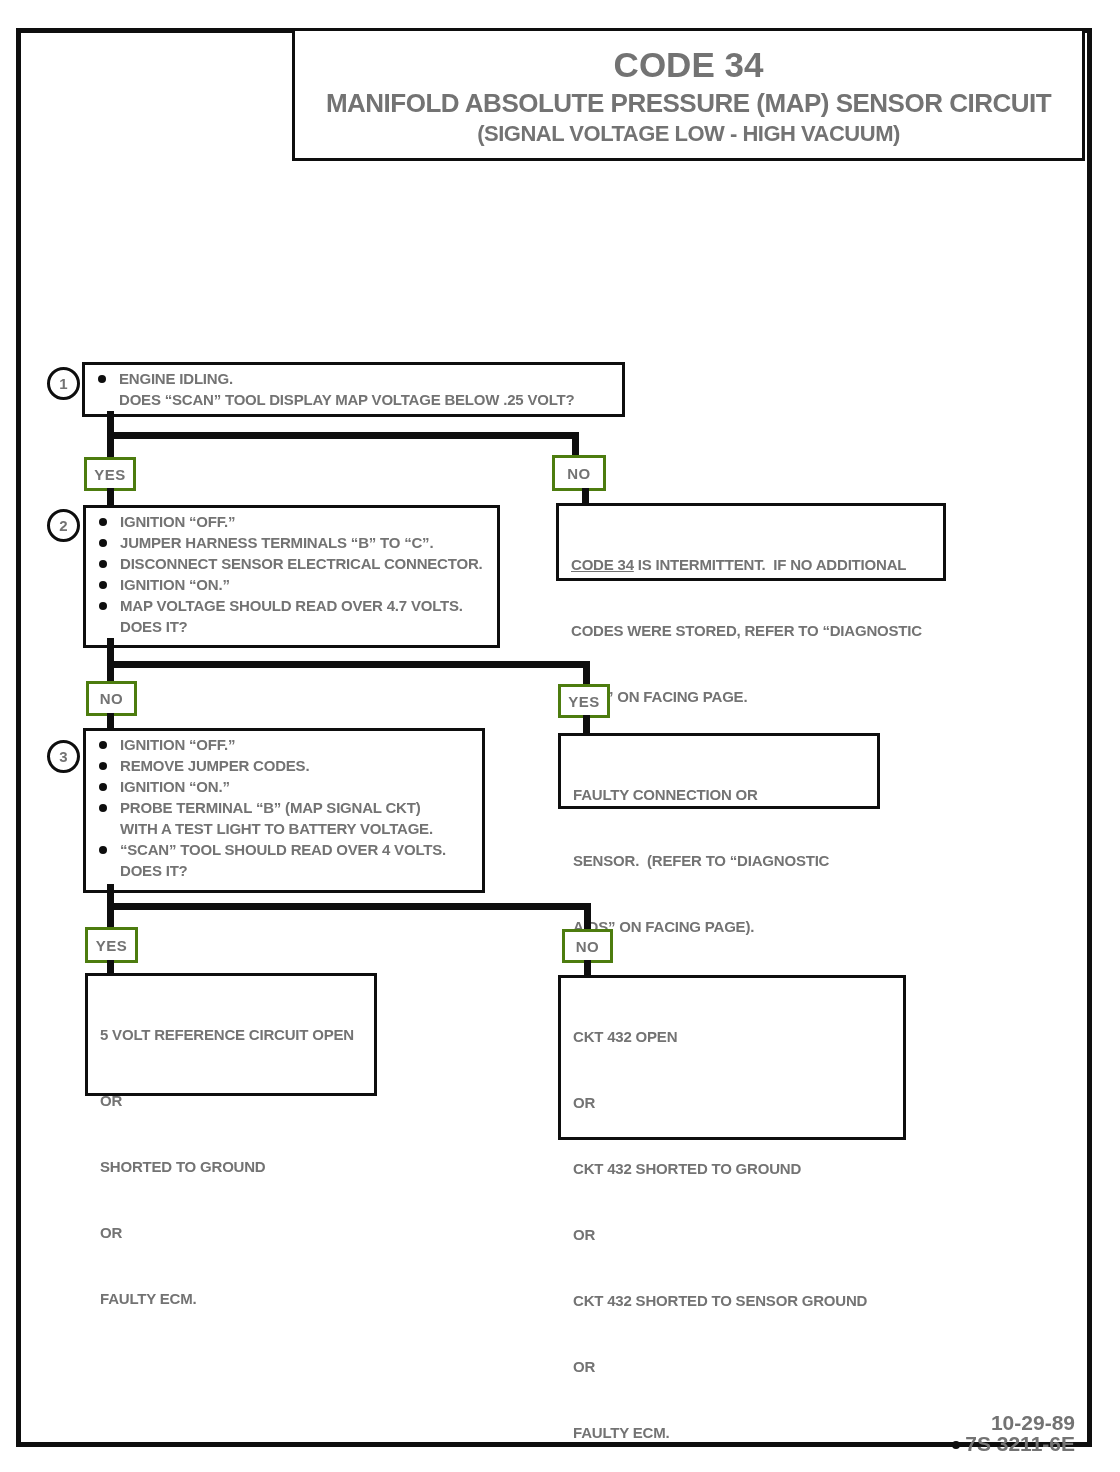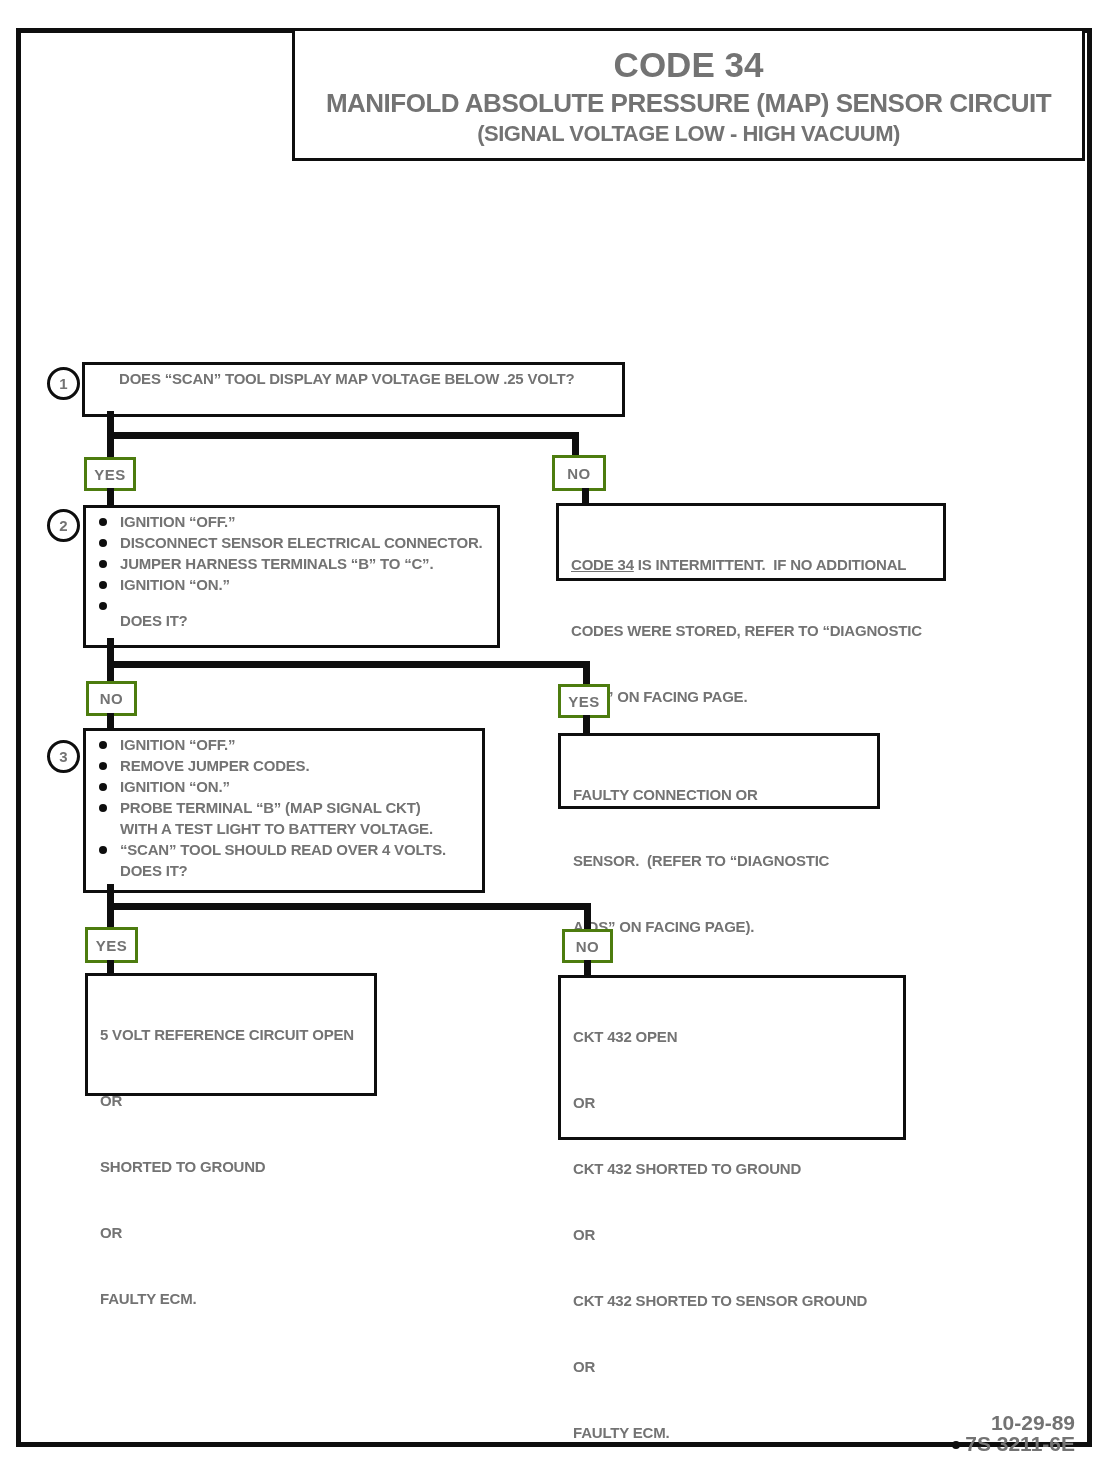--- a/index.html
+++ b/index.html
@@ -105,20 +105,24 @@
   <div class="title-box">
     <div class="t-code">CODE 34</div>
     <div class="t-l1">MANIFOLD ABSOLUTE PRESSURE (MAP) SENSOR CIRCUIT</div>
     <div class="t-l2">(SIGNAL VOLTAGE LOW - HIGH VACUUM)</div>
   </div>
 
   <div class="circle" style="left:47px; top:367px;">
     <span>1</span>
   </div>
   <div class="qbox" style="left:82px; top:362px; width:537px; height:46px;">
+    <div class="brow">
+      <span class="dot"></span>
+      <span class="btext">ENGINE IDLING.</span>
+    </div>
     <div class="brow cont">
       <span class="btext">DOES “SCAN” TOOL DISPLAY MAP VOLTAGE BELOW .25 VOLT?</span>
     </div>
   </div>
 
   <div class="conn" style="left:107px; top:411px; width:7px; height:47px;"></div>
   <div class="conn" style="left:107px; top:432px; width:472px; height:7px;"></div>
   <div class="conn" style="left:572px; top:432px; width:7px; height:24px;"></div>
 
   <div class="label-box" style="left:84px; top:457px; width:46px; height:28px;">
@@ -134,32 +138,33 @@
   <div class="circle" style="left:47px; top:509px;">
     <span>2</span>
   </div>
   <div class="qbox" style="left:83px; top:505px; width:411px; height:134px;">
     <div class="brow">
       <span class="dot"></span>
       <span class="btext">IGNITION “OFF.”</span>
     </div>
     <div class="brow">
       <span class="dot"></span>
+      <span class="btext">JUMPER HARNESS TERMINALS “B” TO “C”.</span>
+    </div>
+    <div class="brow">
+      <span class="dot"></span>
       <span class="btext">DISCONNECT SENSOR ELECTRICAL CONNECTOR.</span>
     </div>
     <div class="brow">
       <span class="dot"></span>
-      <span class="btext">JUMPER HARNESS TERMINALS “B” TO “C”.</span>
-    </div>
-    <div class="brow">
-      <span class="dot"></span>
       <span class="btext">IGNITION “ON.”</span>
     </div>
     <div class="brow">
       <span class="dot"></span>
+      <span class="btext">MAP VOLTAGE SHOULD READ OVER 4.7 VOLTS.</span>
     </div>
     <div class="brow cont">
       <span class="btext">DOES IT?</span>
     </div>
   </div>
 
   <div class="rbox" style="left:556px; top:503px; width:366px; height:68px;">
     <div><span class="u">CODE 34</span><span style="white-space:pre-wrap;"> IS INTERMITTENT.  IF NO ADDITIONAL</span></div>
     <div>CODES WERE STORED, REFER TO “DIAGNOSTIC</div>
     <div>AIDS” ON FACING PAGE.</div>

